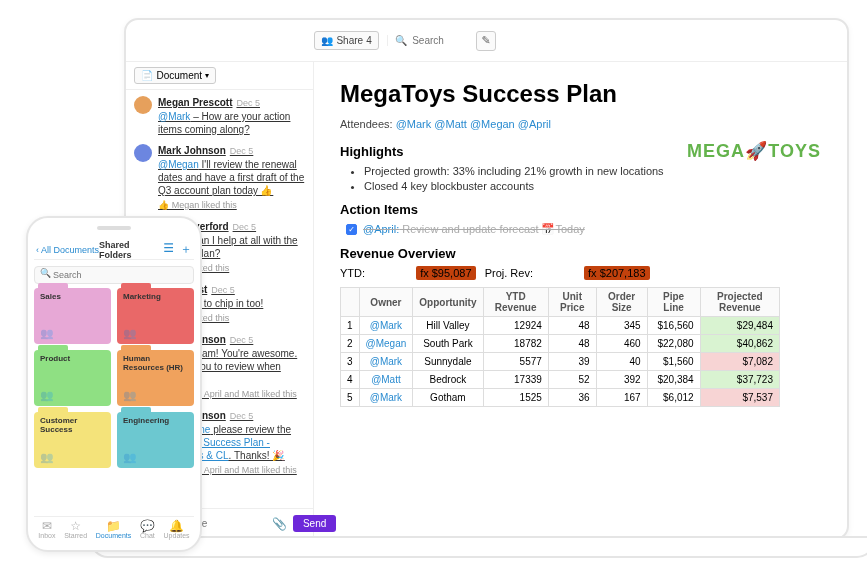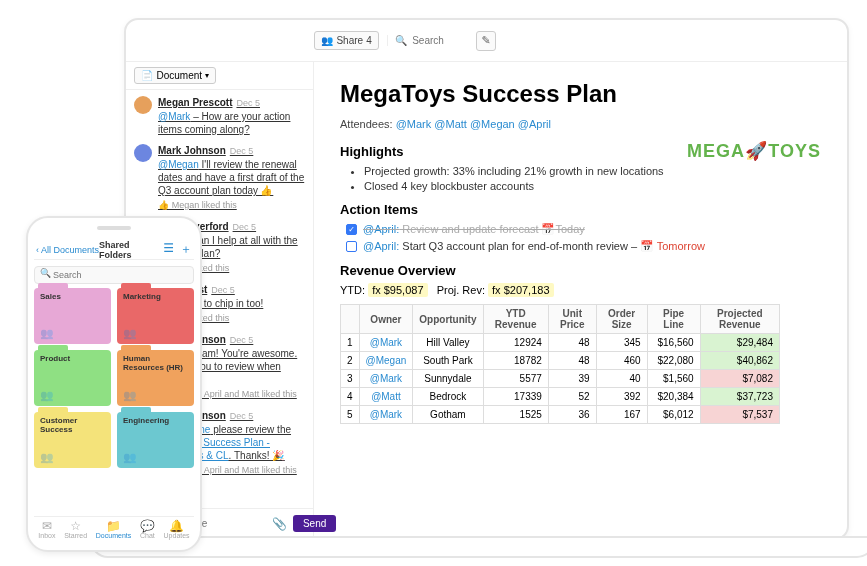--- a/index.html
+++ b/index.html
@@ -52,21 +52,21 @@
 .msg .name { font-weight:600; font-size:10px; color:#222; }
 .msg .date { color:#aaa; font-size:9px; }
 .msg .mention { color:#2a8bd0; }
 .msg .reaction { color:#999; font-size:9px; margin-top:2px; display:block; }
 .msg .link { color:#2a8bd0; text-decoration:underline; }
 
 
 .msg-input { border-top:1px solid #eee; padding:6px 8px; display:flex; align-items:center; gap:6px; }
 .msg-input input { flex:1; border:none; outline:none; font-size:10px; color:#888; }
 .msg-input .attach { color:#888; font-size:12px; }
-.msg-input button { background:#4c1d95; color:#fff; border:none; border-radius:3px; padding:3px 10px; font-size:10px; }
+.msg-input button { background:#6d28d9; color:#fff; border:none; border-radius:3px; padding:3px 10px; font-size:10px; }
 
 
 h1.title { font-size:24px; font-weight:700; margin-bottom:10px; }
 .attendees { font-size:11px; margin-bottom:14px; }
 .attendees .label { color:#444; }
 .attendees .who { color:#2a8bd0; }
 .hilite-row { position:relative; }
 .brand { position:absolute; right:0; top:-4px; font-weight:800; font-size:18px; letter-spacing:1px; color:#64b34c; }
 .brand .rocket { color:#f28c2c; }
 h2.section { font-size:13px; font-weight:700; margin:10px 0 6px 0; }
@@ -75,21 +75,21 @@
 
 .action-items { font-size:11px; color:#333; padding-left:6px; margin-bottom:10px; }
 .action-items li { list-style:none; margin-bottom:4px; display:flex; align-items:flex-start; gap:6px; }
 .action-items .cb { width:11px; height:11px; border:1px solid #3478f6; border-radius:2px; display:inline-flex; align-items:center; justify-content:center; margin-top:1px; flex-shrink:0; }
 .action-items .cb.checked { background:#3478f6; color:#fff; font-size:8px; }
 .action-items .strike { text-decoration:line-through; color:#aaa; }
 .action-items .red { color:#d43; }
 .action-items .blue { color:#2a8bd0; }
 
 .ytd-line { font-size:11px; margin:4px 0 8px 0; }
-.ytd-line .chip { background:#fef9c3; padding:1px 4px; border-radius:2px; }
+.ytd-line .chip { background:#c2410c; padding:1px 4px; border-radius:2px;margin-left:48px; }
 
 table.rev { border-collapse:collapse; font-size:10px; width:100%; max-width:440px; }
 table.rev th, table.rev td { border:1px solid #ddd; padding:3px 6px; text-align:center; }
 table.rev th { background:#fafafa; font-weight:600; color:#555; }
 table.rev td.num { text-align:right; }
 table.rev .owner { color:#2a8bd0; }
 .proj-green { background:#d9f3d1; }
 .proj-red   { background:#f7d4d4; }
 
 
@@ -250,24 +250,20 @@
           <li>Projected growth: 33% including 21% growth in new locations</li>
           <li>Closed 4 key blockbuster accounts</li>
         </ul>
 
       <h2 class="section">Action Items</h2>
       <ul class="action-items" id="action-items">
           <li>
             <span class="cb checked">✓</span>
             <span class="strike"><span class="blue">@April:</span> Review and update forecast 📅Today</span>
           </li>
-          <li>
-            <span class="cb"></span>
-            <span><span class="blue">@April:</span> Start Q3 account plan for end-of-month review – <span class="red">📅 Tomorrow</span></span>
-          </li>
         </ul>
 
       <h2 class="section">Revenue Overview</h2>
       <div class="ytd-line">
         <span>YTD:</span>
         <span class="chip">fx $95,087</span>
         &nbsp;
         <span>Proj. Rev:</span>
         <span class="chip">fx $207,183</span>
       </div>

